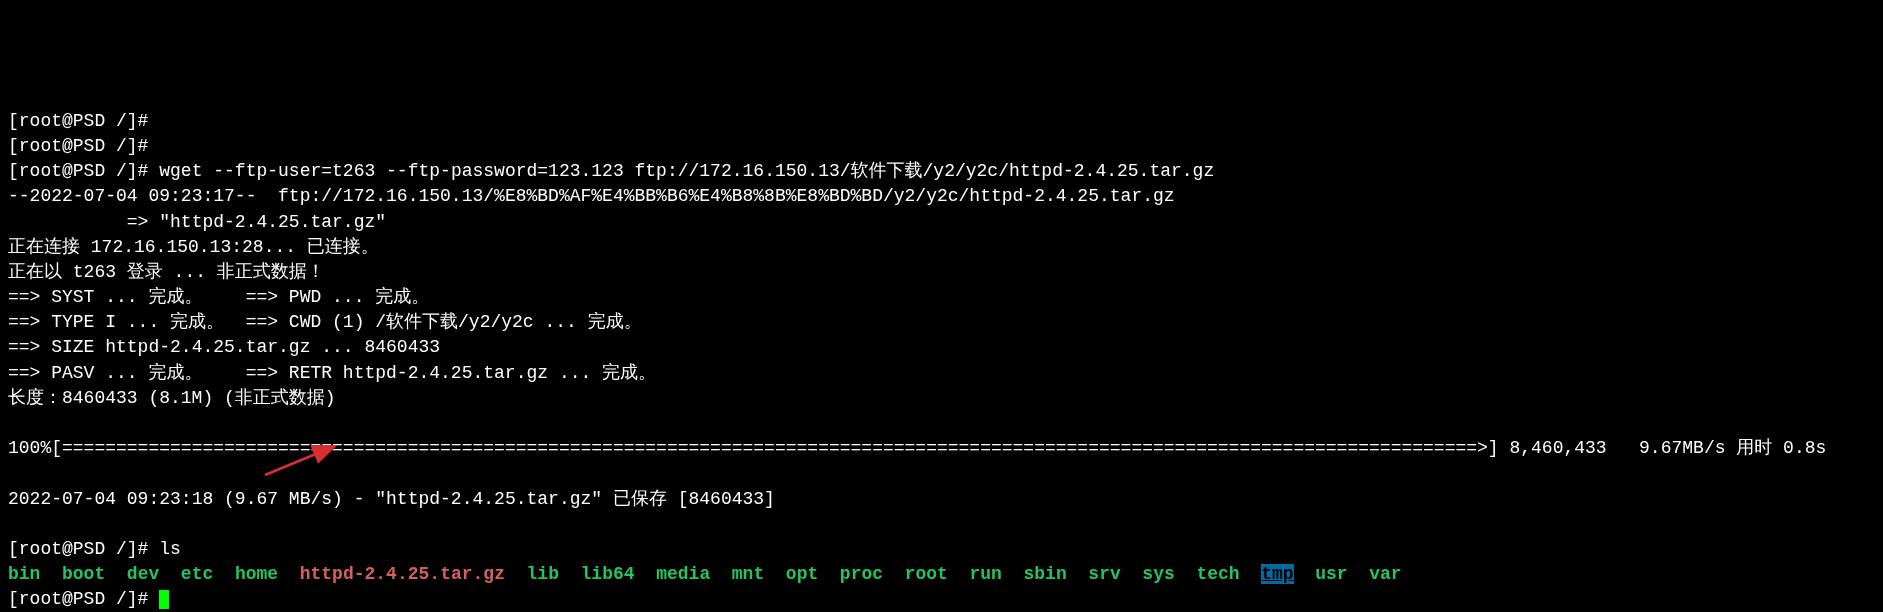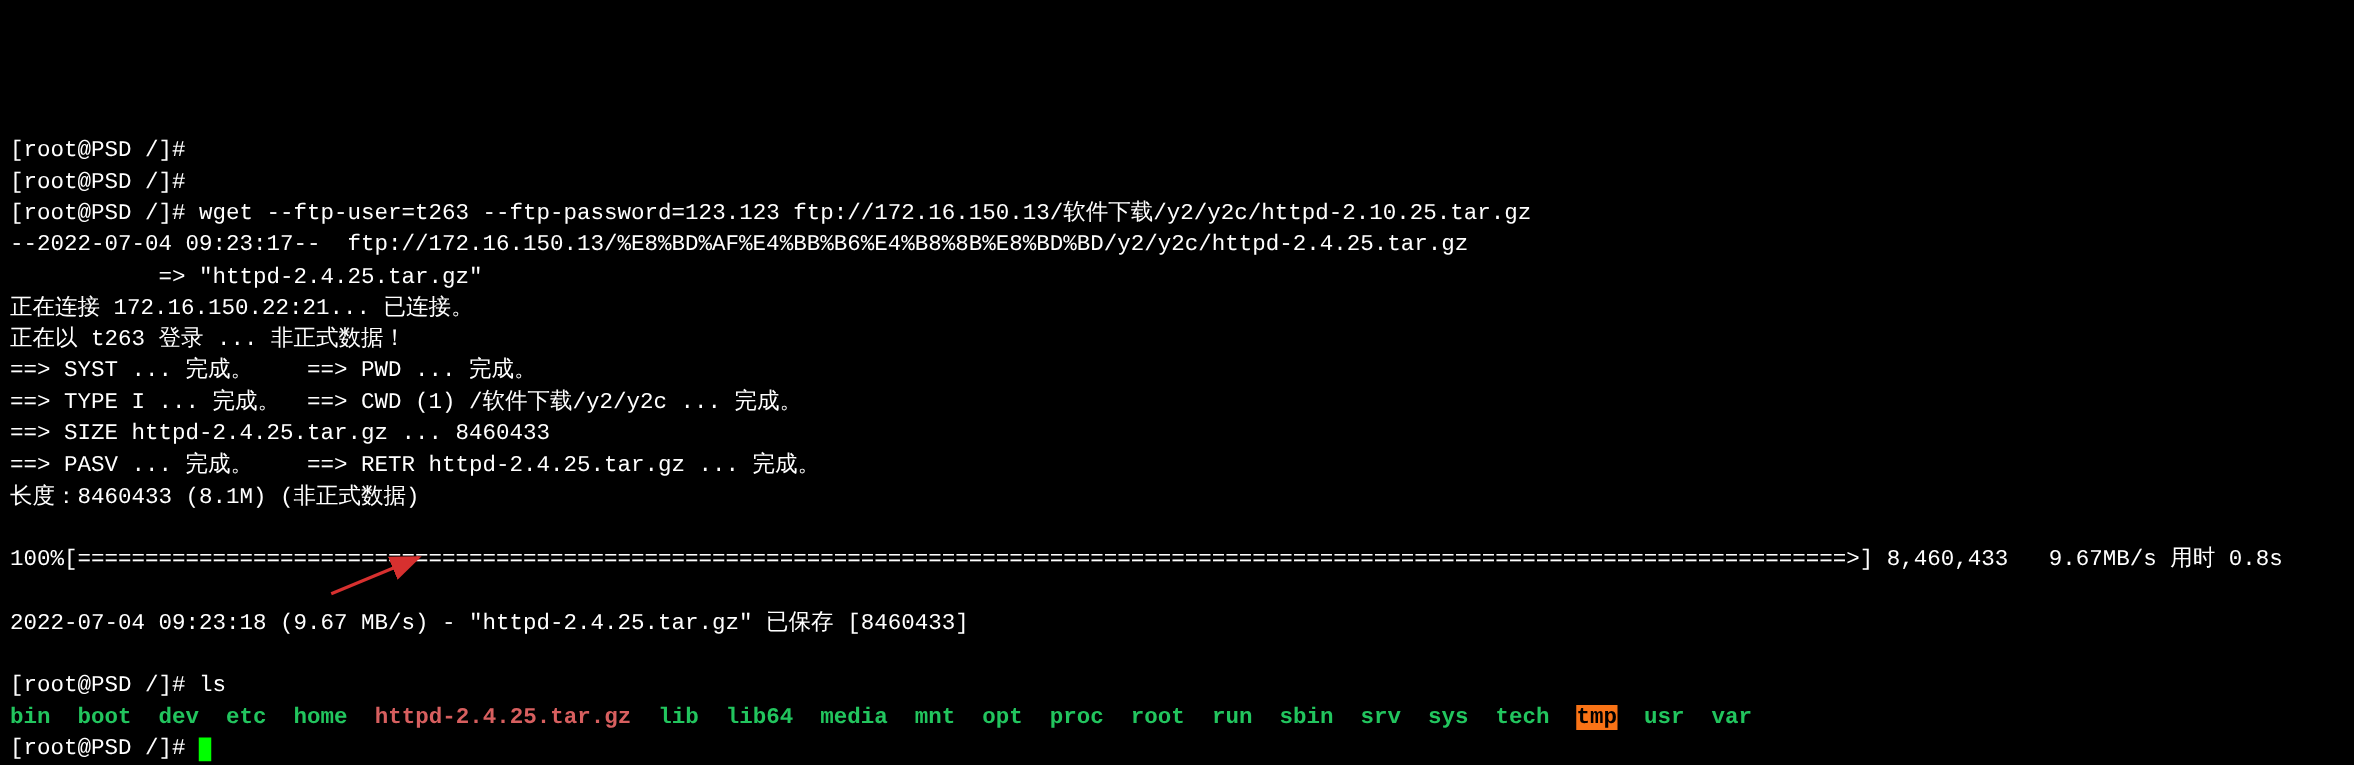--- a/index.html
+++ b/index.html
@@ -10,40 +10,40 @@
       font-family: "Consolas", "Courier New", monospace;
       font-size: 18px;
       line-height: 1.4;
       white-space: pre;
       width: 1883px;
       box-sizing: border-box;
       overflow: hidden;
     }
     .cyan { color: #22c55e; font-weight: bold; }
     .red { color: #d75f5f; font-weight: bold; }
-    .green-bg { background: #f97316; color: #000000; font-weight: bold; }
+    .green-bg { background: #0369a1; color: #000000; font-weight: bold; text-decoration: underline; }
     .cursor { background: #00ff00; display: inline-block; width: 10px; height: 1.1em; vertical-align: text-bottom; }
     .arrow {
       position: absolute;
       left: 260px;
       top: 440px;
       pointer-events: none;
     }
   </style>
 </head>
 <body>
 
 
 
 <div><span>[root@PSD /]#</span>
 <span>[root@PSD /]#</span>
-<span>[root@PSD /]# </span><span>wget --ftp-user=t263 --ftp-password=123.123 ftp://172.16.150.13/软件下载/y2/y2c/httpd-2.10.25.tar.gz</span>
+<span>[root@PSD /]# </span><span>wget --ftp-user=t263 --ftp-password=123.123 ftp://172.16.150.13/软件下载/y2/y2c/httpd-2.4.25.tar.gz</span>
 <span>--2022-07-04 09:23:17--  ftp://172.16.150.13/%E8%BD%AF%E4%BB%B6%E4%B8%8B%E8%BD%BD/y2/y2c/httpd-2.4.25.tar.gz</span>
 <span>           =&gt; "httpd-2.4.25.tar.gz"</span>
-<span>正在连接 172.16.150.22:21... 已连接。</span>
+<span>正在连接 172.16.150.13:28... 已连接。</span>
 <span>正在以 t263 登录 ... 非正式数据！</span>
 <span>==&gt; SYST ... 完成。    ==&gt; PWD ... 完成。</span>
 <span>==&gt; TYPE I ... 完成。  ==&gt; CWD (1) /软件下载/y2/y2c ... 完成。</span>
 <span>==&gt; SIZE httpd-2.4.25.tar.gz ... 8460433</span>
 <span>==&gt; PASV ... 完成。    ==&gt; RETR httpd-2.4.25.tar.gz ... 完成。</span>
 <span>长度：8460433 (8.1M) (非正式数据)</span>
 
 <span>100%[===================================================================================================================================&gt;] 8,460,433   9.67MB/s 用时 0.8s</span>
 
 <span>2022-07-04 09:23:18 (9.67 MB/s) - "httpd-2.4.25.tar.gz" 已保存 [8460433]</span>

